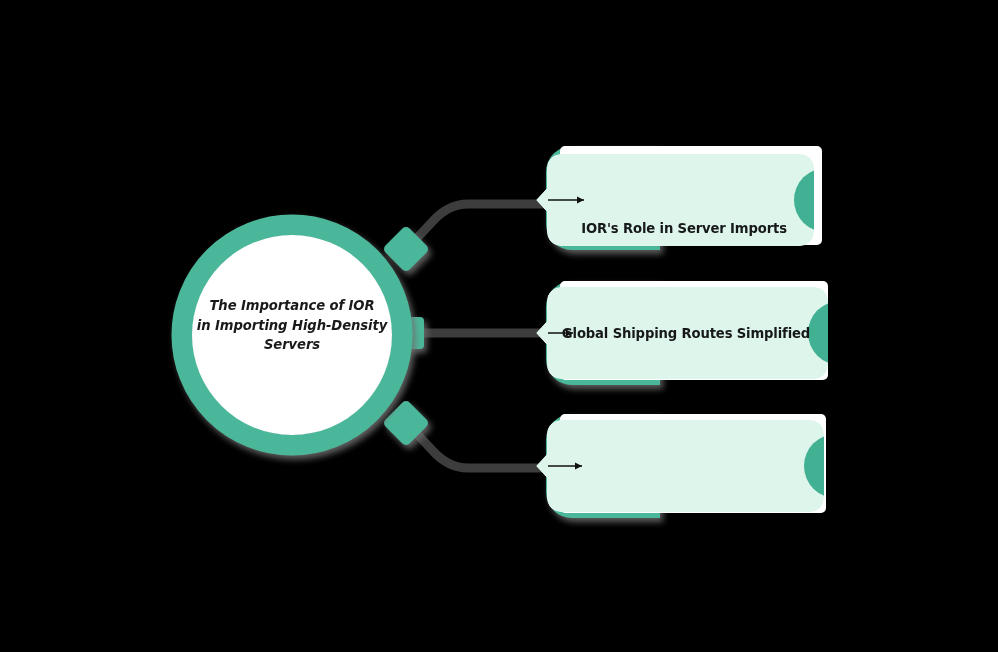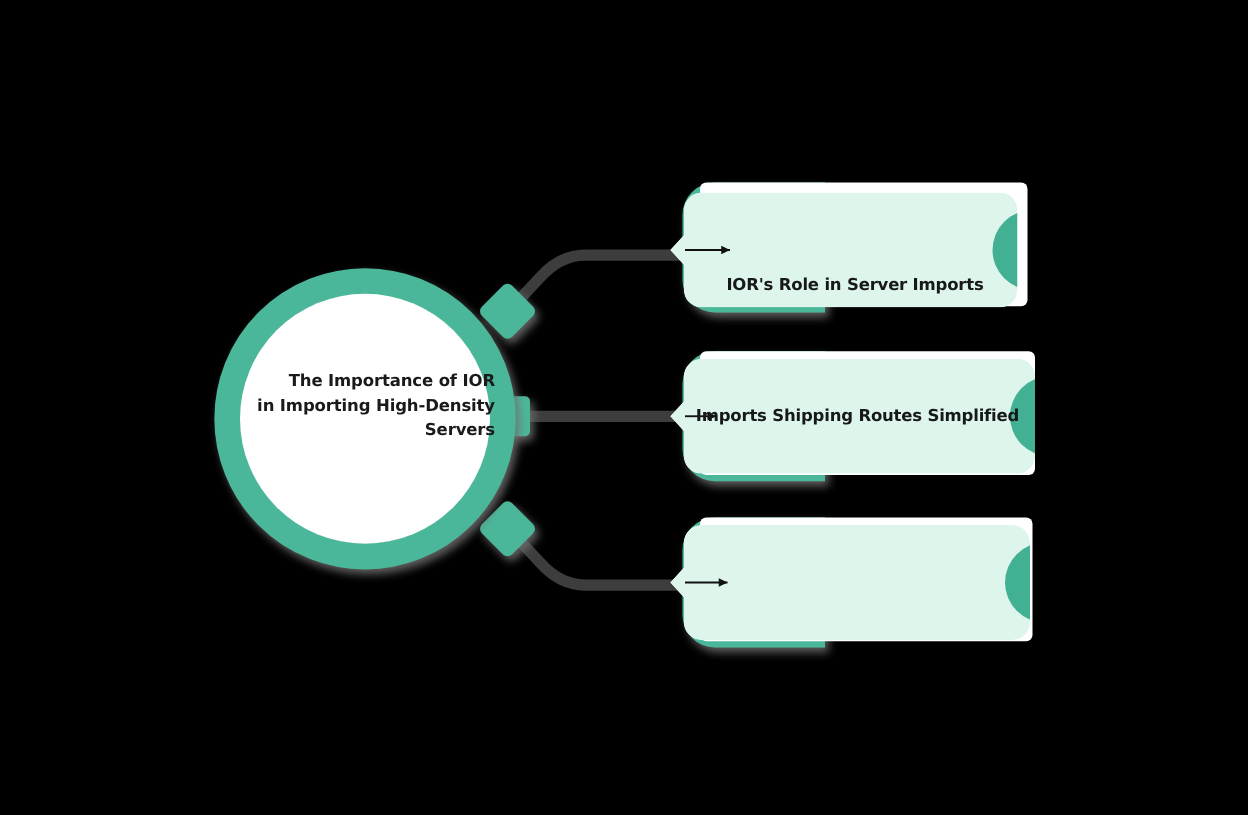--- a/index.html
+++ b/index.html
@@ -25,29 +25,30 @@
     top: 0;
     width: 998px;
     height: 652px;
     display: block;
   }
   .hub-text {
     position: absolute;
     left: 188px;
     top: 296px;
     width: 208px;
-    text-align: right;
+    text-align: center;
     font-family: "DejaVu Sans", "Liberation Sans", sans-serif;
     font-size: 13.2px;
     font-weight: bold;
     line-height: 19.5px;
     color: #1a1a1a;
     letter-spacing: -0.1px;
     white-space: pre-line;
     pointer-events: none;
+    font-style: italic;
   }
   .card-text {
     position: absolute;
     font-family: "DejaVu Sans", "Liberation Sans", sans-serif;
     font-size: 13.2px;
     font-weight: bold;
     color: #16181a;
     letter-spacing: -0.15px;
     white-space: nowrap;
     text-align: center;
@@ -158,15 +159,15 @@
         <polygon points="582,466 575,462.6 575,469.4" fill="#111111"></polygon>
       </g>
     </g>
   </svg>
 
   <div class="hub-text">The Importance of IOR
 in Importing High-Density
 Servers</div>
 
   <div class="card-text" id="card-text-0">IOR's Role in Server Imports</div>
-  <div class="card-text" id="card-text-1">Imports Shipping Routes Simplified</div>
+  <div class="card-text" id="card-text-1">Global Shipping Routes Simplified</div>
 
 </div>
 
 </body></html>

